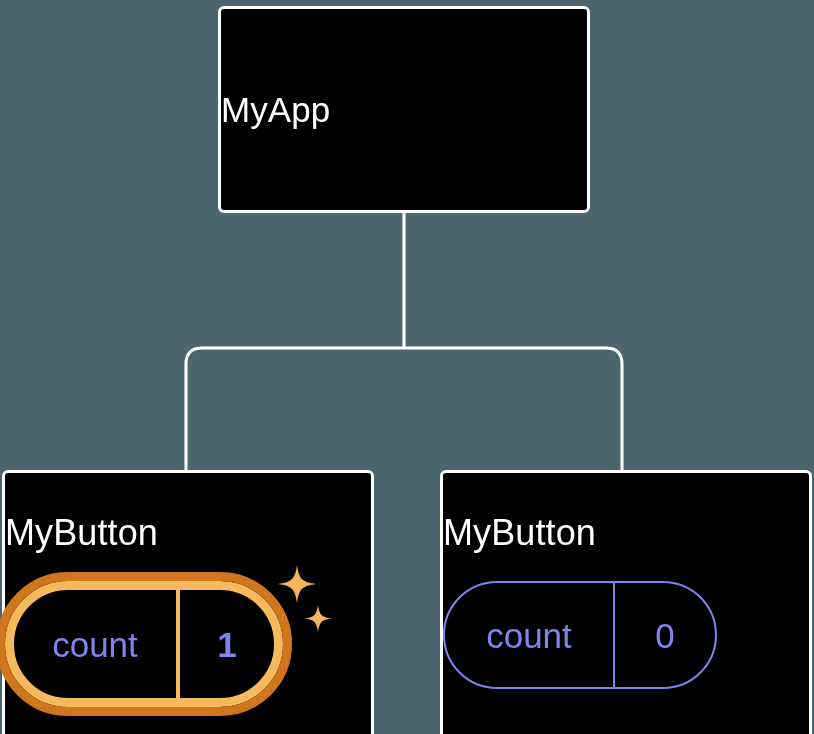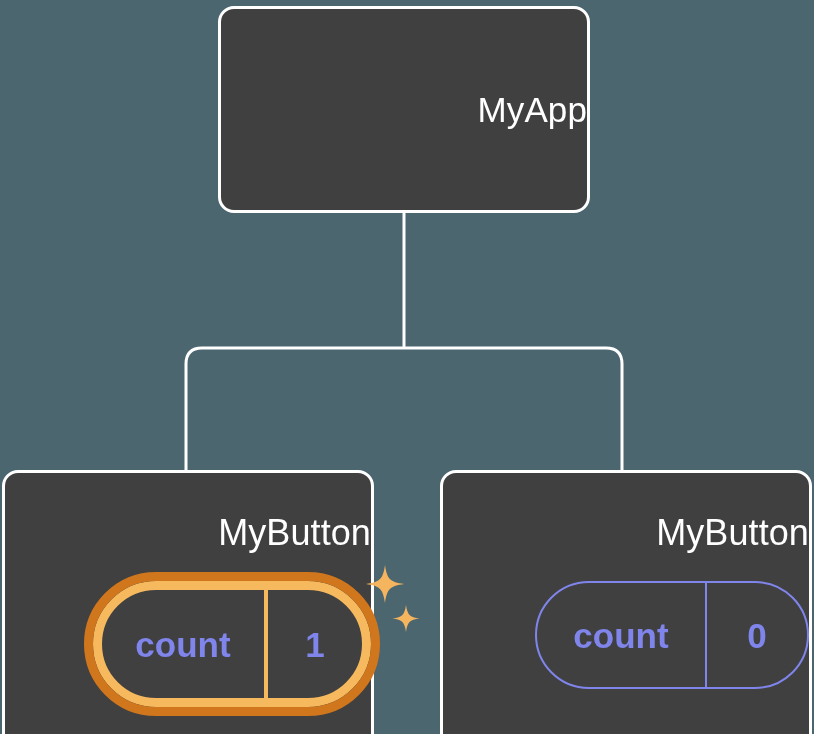--- a/index.html
+++ b/index.html
@@ -20,26 +20,26 @@
   .connector-layer {
     position: absolute;
     inset: 0;
     pointer-events: none;
   }
 
   
   .node {
     position: absolute;
     box-sizing: border-box;
-    background: #404040;
+    background: #000000;
     border: 3px solid #ffffff;
-    border-radius: 16px;
+    border-radius: 6px;
     display: flex;
     flex-direction: column;
-    align-items: flex-end;
+    align-items: flex-start;
   }
   .node-root {
     left: 218px;
     top: 6px;
     width: 372px;
     height: 207px;
     justify-content: center;
   }
   .node-child {
     top: 470px;
@@ -74,21 +74,21 @@
     border: 2px solid #8085ec;
     border-radius: 54px;
     background: transparent;
   }
   .pill-key, .pill-val {
     display: flex;
     align-items: center;
     justify-content: center;
     color: #8085ec;
     font-size: 35px;
-    font-weight: 700;
+    font-weight: 400;
     line-height: 1;
     white-space: nowrap;
   }
   .pill-key { width: 168px; }
   .pill-val {
     width: 100px;
     border-left: 2px solid #8085ec;
   }
 
   

